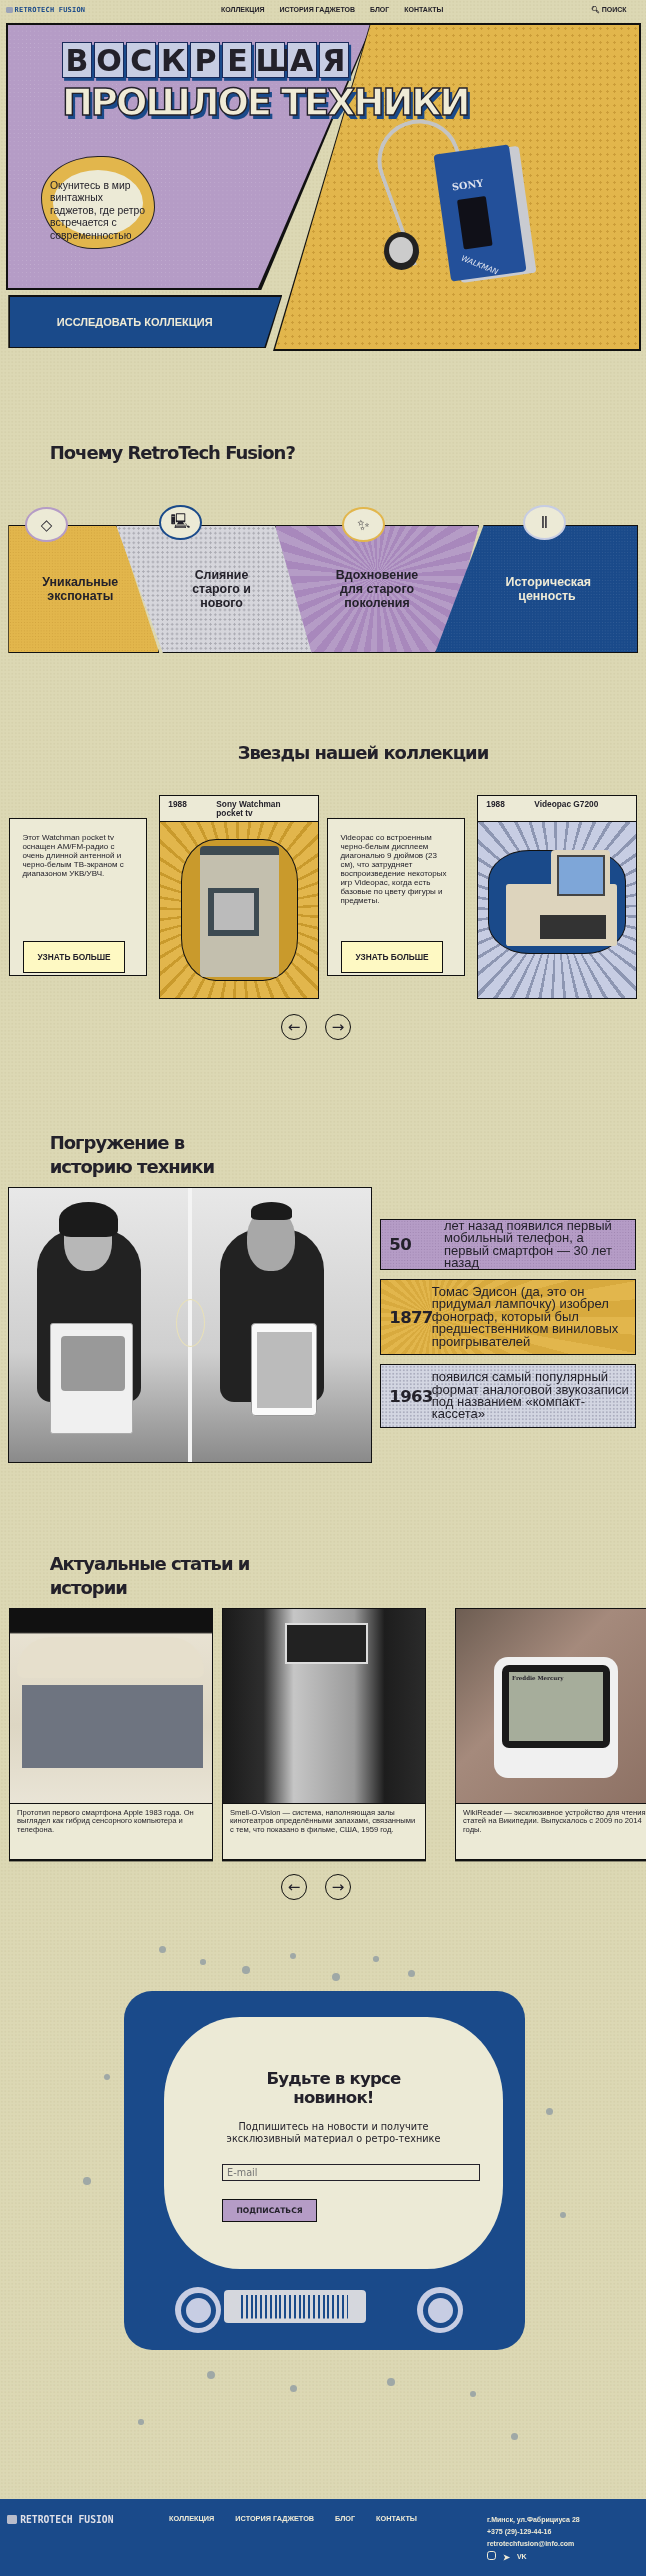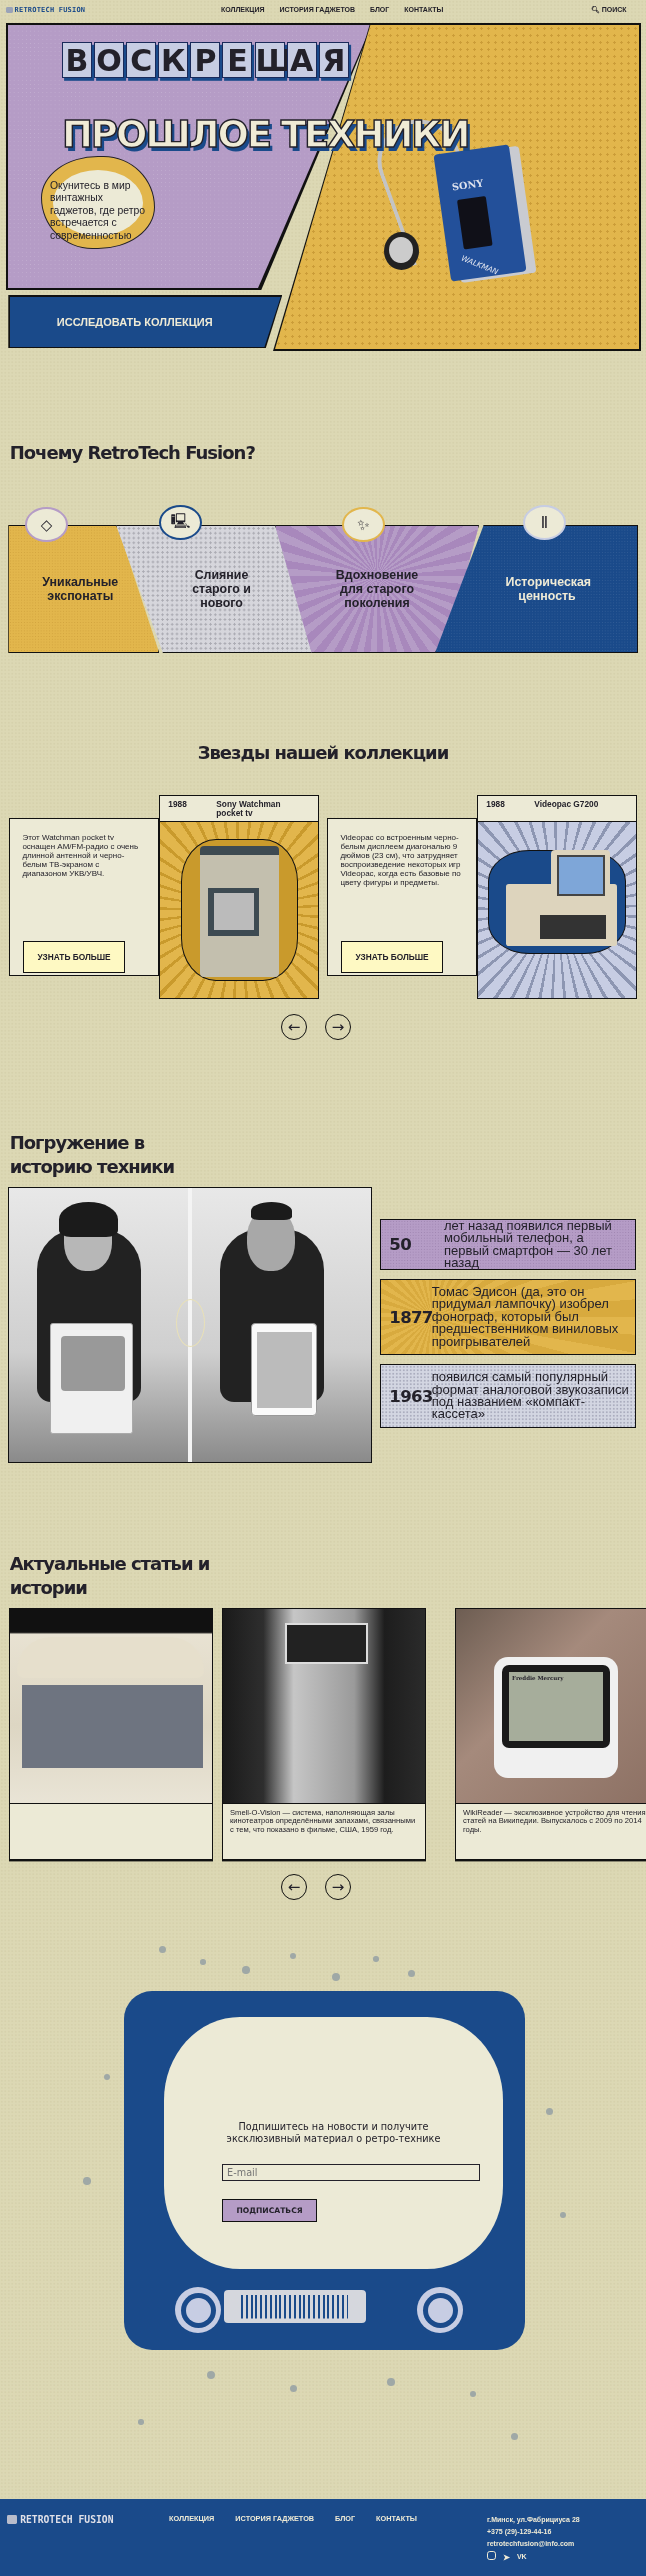--- a/index.html
+++ b/index.html
@@ -26,47 +26,47 @@
     background-image: radial-gradient(rgba(255,255,255,0.18) 0.7px, transparent 0.8px); background-size:4.1px 4.1px;
     clip-path: polygon(0 0, 100% 0, 68.8% 100%, 0 100%); }
   .panel-yellow-bg { position:absolute; left:273px; top:2.1px; width:368px; height:328px; background:#111;
     clip-path: polygon(26.4% 0, 100% 0, 100% 100%, 0 100%); }
   .panel-yellow { position:absolute; left:275px; top:4.1px; width:364px; height:324px; background:#e2b64c;
     background-image: radial-gradient(rgba(160,110,20,0.35) 1.1px, transparent 1.4px); background-size:7px 7px;
     clip-path: polygon(26.2% 0, 100% 0, 100% 100%, 0 100%); }
   .title1 { position:absolute; left:62px; top:21px; display:flex; gap:2.1px; }
   .title1 span.ch { display:inline-block; width:30px; height:36px; background:#c7cde3; border:1.4px solid #1a2a5a; box-shadow:2.1px 2.8px 0 #1a4a8a;
     font-family:"DejaVu Sans", sans-serif; font-weight:900; font-size:30px; line-height:35px; text-align:center; color:#23212a; }
-  .title2 { position:absolute; left:62px; top:92px; font-family:"DejaVu Sans", sans-serif; font-weight:900; font-size:37px; letter-spacing:-2.1px;
+  .title2 { position:absolute; left:62px; top:60px; font-family:"DejaVu Sans", sans-serif; font-weight:900; font-size:37px; letter-spacing:-2.1px;
     color:#efebd6; -webkit-text-stroke:1.4px #23212a; text-shadow:2.8px 3.5px 0 #1a4a8a; }
   .cloud { position:absolute; left:41px; top:135px; width:114px; height:93px; }
   .cloud .outer { position:absolute; inset:0; background:#e2b64c; border:1.4px solid #23212a; border-radius:50% 45% 50% 45% / 45% 55% 45% 55%; }
   .cloud .inner { position:absolute; left:12.4px; top:14px; width:90px; height:66px; background:#ecead6; border-radius:50%; }
   .cloud-text { position:absolute; left:50px; top:159px; width:97px; font-size:10.4px; line-height:12.4px; font-family:"Liberation Sans", sans-serif; color:#23212a; }
   .btn-explore-bg { position:absolute; left:8.3px; top:274px; width:274px; height:53px; background:#111; clip-path: polygon(0 0, 100% 0, 94% 100%, 0 100%); }
   .btn-explore { position:absolute; left:9.7px; top:276px; width:271px; height:50px; background:#1a4a8a; clip-path: polygon(0 0, 100% 0, 94% 100%, 0 100%);
     color:#efebd6; font-weight:bold; font-size:11px; font-family:"Liberation Sans", sans-serif; display:flex; align-items:center; justify-content:center; padding-right:21px; cursor:pointer; }
   
   .walkman { position:absolute; left:442px; top:128px; width:76px; height:128px; background:#23509a; border-radius:4.1px; transform:rotate(-8deg);
     box-shadow: 9.7px 2.8px 0 #c9cbd1; }
   .walkman .sony { position:absolute; top:29px; left:14px; color:#dfe3ee; font-family:"DejaVu Serif", serif; font-weight:bold; font-size:9.7px; }
   .walkman .win { position:absolute; top:48px; left:16.6px; width:29px; height:50px; background:#101018; border-radius:2.1px; }
   .walkman .lbl { position:absolute; bottom:8.3px; left:11px; color:#dfe3ee; font-size:7.6px; font-style:italic; transform:rotate(30deg); }
   .headphone { position:absolute; left:387px; top:97px; width:83px; height:138px; border:4.1px solid #c4c4c4; border-bottom:none; border-radius:41px 41px 0 0; transform:rotate(-20deg); }
   .ear { position:absolute; left:384px; top:211px; width:35px; height:38px; background:#222; border-radius:50%; }
   .ear-in { position:absolute; left:389px; top:216px; width:23.5px; height:26px; background:#ccc; border-radius:50%; }
 
   
-  .h2 { position:absolute; font-family:"DejaVu Sans", sans-serif; font-weight:900; font-size:18px; letter-spacing:-1px; line-height:23.5px; color:#23212a; }
+  .h2 { position:absolute; font-family:"DejaVu Sans", sans-serif; font-weight:900; font-size:18px; letter-spacing:-1px; line-height:23.5px; color:#23212a;margin-left:40px; }
   .why-card { position:absolute; top:525px; height:128px; border:1.4px solid #111; display:flex; align-items:center; justify-content:center; text-align:center;
     font-family:"Liberation Sans", sans-serif; font-weight:bold; font-size:12.4px; line-height:14px; }
   .why-cloud { position:absolute; width:43px; height:35px; border-radius:50%; border:2.1px solid; display:flex; align-items:center; justify-content:center; font-size:15px; background:#ecead6; }
 
   
-  .col-desc { position:absolute; top:818px; width:150px; height:158px; background:#ecead6; border:1.4px solid #111; font-size:8px; line-height:9px; padding:14px 12.4px; font-family:"Liberation Sans", sans-serif; }
+  .col-desc { position:absolute; top:818px; width:138px; height:158px; background:#ecead6; border:1.4px solid #111; font-size:8px; line-height:9px; padding:14px 12.4px; font-family:"Liberation Sans", sans-serif; }
   .col-btn { position:absolute; width:102px; height:32px; background:#fef9c3; border:1.4px solid #111; font-weight:bold; font-size:8.3px; display:flex; align-items:center; justify-content:center; font-family:"Liberation Sans", sans-serif; cursor:pointer; }
   .col-img { position:absolute; top:795px; width:160px; height:204px; border:1.4px solid #111; background:#ecead6; }
   .col-img .hdr { height:25.6px; border-bottom:1.4px solid #111; display:flex; padding:4.1px 8.3px; font-size:8.3px; font-weight:bold; font-family:"Liberation Sans", sans-serif; line-height:9px; }
   .col-img .hdr .yr { width:48px; }
   .col-img .pic { height:176px; position:relative; overflow:hidden; }
   .rays-y { background: repeating-conic-gradient(from 0deg at 50% 50%, #e2b64c 0deg 6deg, #c99a2c 6deg 8deg); }
   .rays-b { background: repeating-conic-gradient(from 0deg at 50% 50%, #c7cde3 0deg 6deg, #8d96b2 6deg 8deg); }
   .burst { position:absolute; left:21px; top:17.3px; width:117px; height:142px; border-radius:30%; border:1.4px solid #111; }
   .arrow-btn { position:absolute; width:26px; height:26px; border:1.4px solid #111; border-radius:50%; display:flex; align-items:center; justify-content:center; font-size:15px; line-height:14px; cursor:pointer; background:transparent; }
 
@@ -272,20 +272,21 @@
   <div class="txt">появился самый популярный формат аналоговой звукозаписи под названием «компакт-кассета»</div>
 </div>
 
 <div class="h2" style="left:9.7px; top:1552px; width:221px;">Актуальные статьи и истории</div>
 
 <div class="art" style="left:9px;">
   <div class="pic" style="background:linear-gradient(#111 0%, #111 12%, #e8e2d2 13%, #ddd6c3 60%, #e9e4d6 100%);">
     <div style="position:absolute; left:7px; top:28px; width:187px; height:41px; background:#e6dfcc; border-radius:35px 35px 7px 7px;"></div>
     <div style="position:absolute; left:12.4px; top:76px; width:181px; height:83px; background:#6e7480;"></div>
   </div>
+  <div class="cap">Прототип первого смартфона Apple 1983 года. Он выглядел как гибрид сенсорного компьютера и телефона.</div>
 </div>
 <div class="art" style="left:222px;">
   <div class="pic" style="background:linear-gradient(90deg, #1a1a1a 0%, #2e2e2e 20%, #c6c6c6 35%, #9a9a9a 65%, #1d1d1d 80%, #2b2b2b 100%);">
     <div style="position:absolute; left:62px; top:14px; width:83px; height:41px; background:#222; border:2.1px solid #ddd;"></div>
   </div>
   <div class="cap">Smell-O-Vision — система, наполняющая залы кинотеатров определёнными запахами, связанными с тем, что показано в фильме, США, 1959 год.</div>
 </div>
 <div class="art" style="left:455px;">
   <div class="pic" style="background:linear-gradient(135deg, #6d5d52 0%, #a58a7c 40%, #8c7063 100%);">
     <div style="position:absolute; left:38px; top:48px; width:124px; height:121px; background:#f0f0f0; border-radius:14px; padding:8.3px;">
@@ -317,20 +318,21 @@
 <div class="dot" style="left:560px; top:2212px; width:6.2px; height:6.2px;"></div>
 <div class="dot" style="left:207px; top:2371px; width:8.3px; height:8.3px;"></div>
 <div class="dot" style="left:290px; top:2385px; width:7px; height:7px;"></div>
 <div class="dot" style="left:387px; top:2378px; width:7.6px; height:7.6px;"></div>
 <div class="dot" style="left:470px; top:2391px; width:6.2px; height:6.2px;"></div>
 <div class="dot" style="left:138px; top:2419px; width:5.5px; height:5.5px;"></div>
 <div class="dot" style="left:511px; top:2433px; width:7px; height:7px;"></div>
 
 <div class="tv">
   <div class="tv-screen">
+    <div class="sub-title"><span style="display:inline-block; width:152px;">Будьте в курсе новинок!</span></div>
     <div class="sub-text"><span style="display:inline-block; width:256px;">Подпишитесь на новости и получите эксклюзивный материал о ретро-технике</span></div>
     <input class="email" type="text" placeholder="E-mail" style="">
     <div class="sub-btn">ПОДПИСАТЬСЯ</div>
   </div>
   <div class="knob" style="left:51px;">
       <div>
         <span></span>
       </div>
     </div>
   <div class="grille"></div>

